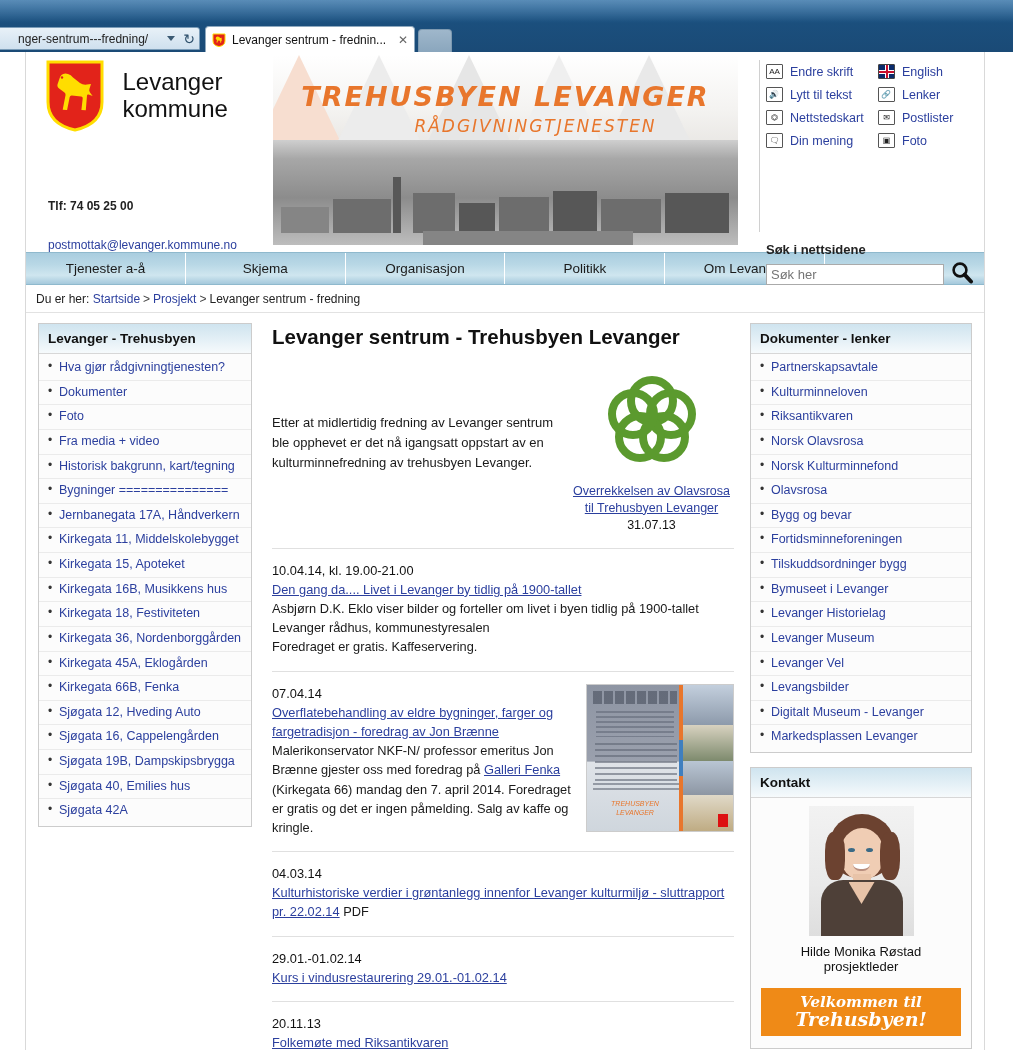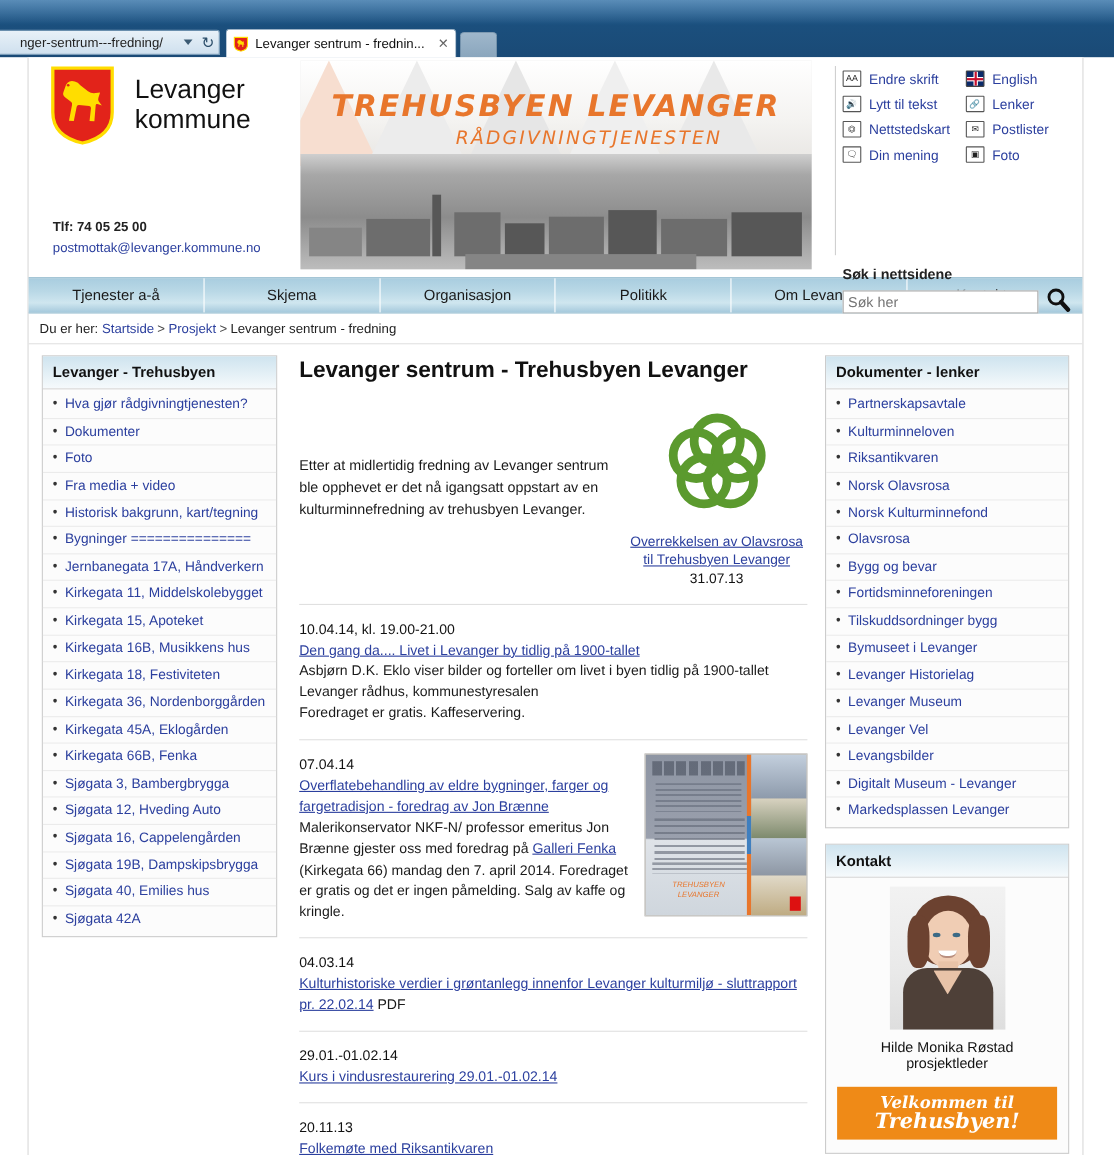--- a/index.html
+++ b/index.html
@@ -60,21 +60,21 @@
   #site-header{ position:relative; height:200px; }
   #brand{ position:absolute; left:20px; top:8px; width:245px; }
   #crest{ width:58px; height:72px; position:relative; display:inline-block; vertical-align:middle;}
   #crest svg{ display:block; }
   #brandname{
     display:inline-block; vertical-align:middle; margin-left:14px;
     font-size:24px; line-height:1.12; color:#111; font-weight:400;
   }
   #contact-block{ position:absolute; left:22px; top:145px; font-size:12px; line-height:1.55;}
   #tlf{ color:#222; font-weight:bold; }
-  #email{ color:#2b3f9e; }
+  #email{ color:#2b3f9e;margin-top:20px; }
 
   
   #banner{
     position:absolute; left:247px; top:3px; width:465px; height:190px;
     overflow:hidden; background:#efefef;
   }
   #banner-photo{
     position:absolute; left:0; bottom:0; width:465px; height:105px;
     background:
       linear-gradient(180deg,#cfcfcf 0%, #a7a7a7 18%, #8c8c8c 55%, #bdbdbd 100%);
@@ -408,21 +408,20 @@
           <li>Historisk bakgrunn, kart/tegning</li>
           <li>Bygninger ===============</li>
           <li>Jernbanegata 17A, Håndverkern</li>
           <li>Kirkegata 11, Middelskolebygget</li>
           <li>Kirkegata 15, Apoteket</li>
           <li>Kirkegata 16B, Musikkens hus</li>
           <li>Kirkegata 18, Festiviteten</li>
           <li>Kirkegata 36, Nordenborggården</li>
           <li>Kirkegata 45A, Eklogården</li>
           <li>Kirkegata 66B, Fenka</li>
-          <li>Sjøgata 3, Bambergbrygga</li>
           <li>Sjøgata 12, Hveding Auto</li>
           <li>Sjøgata 16, Cappelengården</li>
           <li>Sjøgata 19B, Dampskipsbrygga</li>
           <li>Sjøgata 40, Emilies hus</li>
           <li>Sjøgata 42A</li>
         </ul>
       </div>
     </div>
 
     <div id="col-main">

